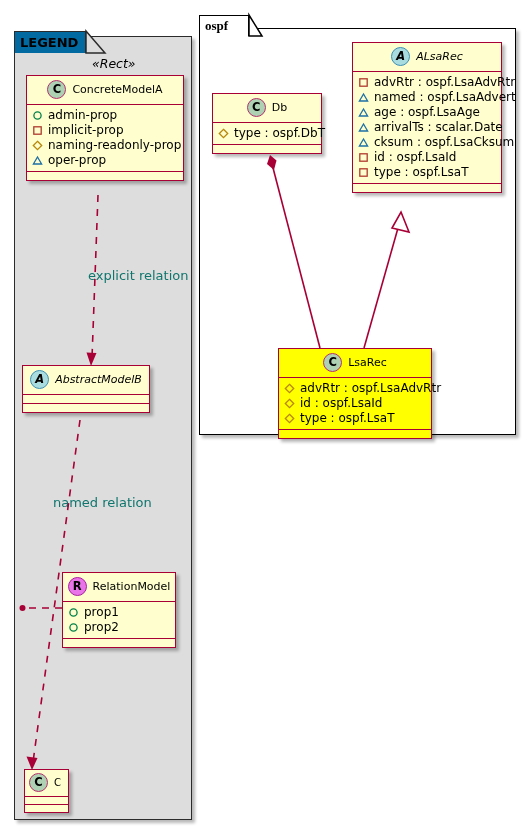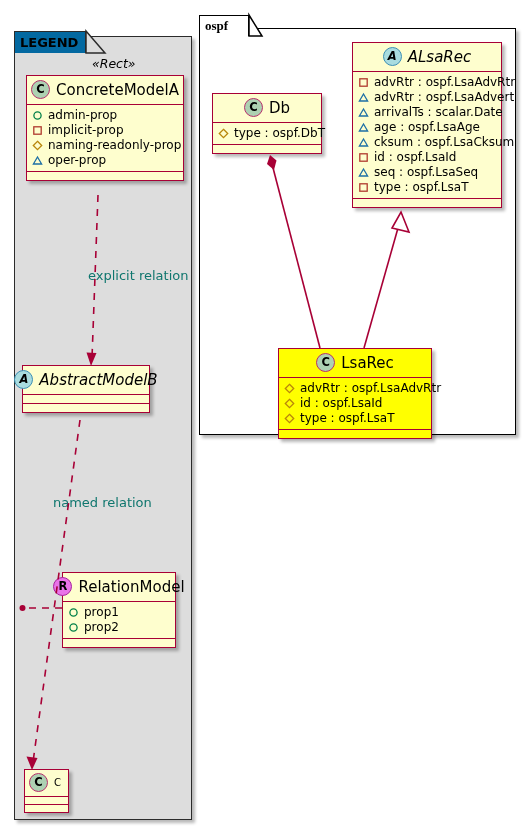--- a/index.html
+++ b/index.html
@@ -83,21 +83,21 @@
     position: relative;
     display: flex;
     align-items: center;
     justify-content: center;
     gap: 6px;
     padding: 4px 8px 5px 8px;
     border-bottom: 1.5px solid #a80036;
     background: inherit;
   }
   .cls .hdr-name {
-    font-size: 15px;
+    font-size: 11px;
     color: #000000;
     white-space: nowrap;
   }
   .cls .hdr-name.italic { font-style: italic; }
   .cls .compartment {
     border-bottom: 1.5px solid #a80036;
     padding: 3px 5px 3px 5px;
     background: inherit;
   }
   .cls .compartment.empty {
@@ -283,61 +283,53 @@
             </svg>
         </span>
         <span>advRtr : ospf.LsaAdvRtr</span>
       </div>
       <div class="attr-row">
         <span class="mk">
           <svg viewBox="0 0 11 11" width="11" height="11">
               <polygon points="5.5,2 9.6,9 1.4,9" fill="none" stroke="#1d6fa5" stroke-width="1.3"></polygon>
             </svg>
         </span>
-        <span>advRtr : ospf.LsaAdvert</span>
+        <span>named : ospf.LsaAdvert</span>
       </div>
       <div class="attr-row">
         <span class="mk">
           <svg viewBox="0 0 11 11" width="11" height="11">
               <polygon points="5.5,2 9.6,9 1.4,9" fill="none" stroke="#1d6fa5" stroke-width="1.3"></polygon>
             </svg>
         </span>
+        <span>age : ospf.LsaAge</span>
+      </div>
+      <div class="attr-row">
+        <span class="mk">
+          <svg viewBox="0 0 11 11" width="11" height="11">
+              <polygon points="5.5,2 9.6,9 1.4,9" fill="none" stroke="#1d6fa5" stroke-width="1.3"></polygon>
+            </svg>
+        </span>
         <span>arrivalTs : scalar.Date</span>
       </div>
       <div class="attr-row">
         <span class="mk">
           <svg viewBox="0 0 11 11" width="11" height="11">
               <polygon points="5.5,2 9.6,9 1.4,9" fill="none" stroke="#1d6fa5" stroke-width="1.3"></polygon>
             </svg>
         </span>
-        <span>age : ospf.LsaAge</span>
-      </div>
-      <div class="attr-row">
-        <span class="mk">
-          <svg viewBox="0 0 11 11" width="11" height="11">
-              <polygon points="5.5,2 9.6,9 1.4,9" fill="none" stroke="#1d6fa5" stroke-width="1.3"></polygon>
-            </svg>
-        </span>
         <span>cksum : ospf.LsaCksum</span>
       </div>
       <div class="attr-row">
         <span class="mk">
           <svg viewBox="0 0 11 11" width="11" height="11">
               <rect x="1.8" y="1.8" width="7.4" height="7.4" fill="none" stroke="#b03a2e" stroke-width="1.3"></rect>
             </svg>
         </span>
         <span>id : ospf.LsaId</span>
-      </div>
-      <div class="attr-row">
-        <span class="mk">
-          <svg viewBox="0 0 11 11" width="11" height="11">
-              <polygon points="5.5,2 9.6,9 1.4,9" fill="none" stroke="#1d6fa5" stroke-width="1.3"></polygon>
-            </svg>
-        </span>
-        <span>seq : ospf.LsaSeq</span>
       </div>
       <div class="attr-row">
         <span class="mk">
           <svg viewBox="0 0 11 11" width="11" height="11">
               <rect x="1.8" y="1.8" width="7.4" height="7.4" fill="none" stroke="#b03a2e" stroke-width="1.3"></rect>
             </svg>
         </span>
         <span>type : ospf.LsaT</span>
       </div>
     </div>

